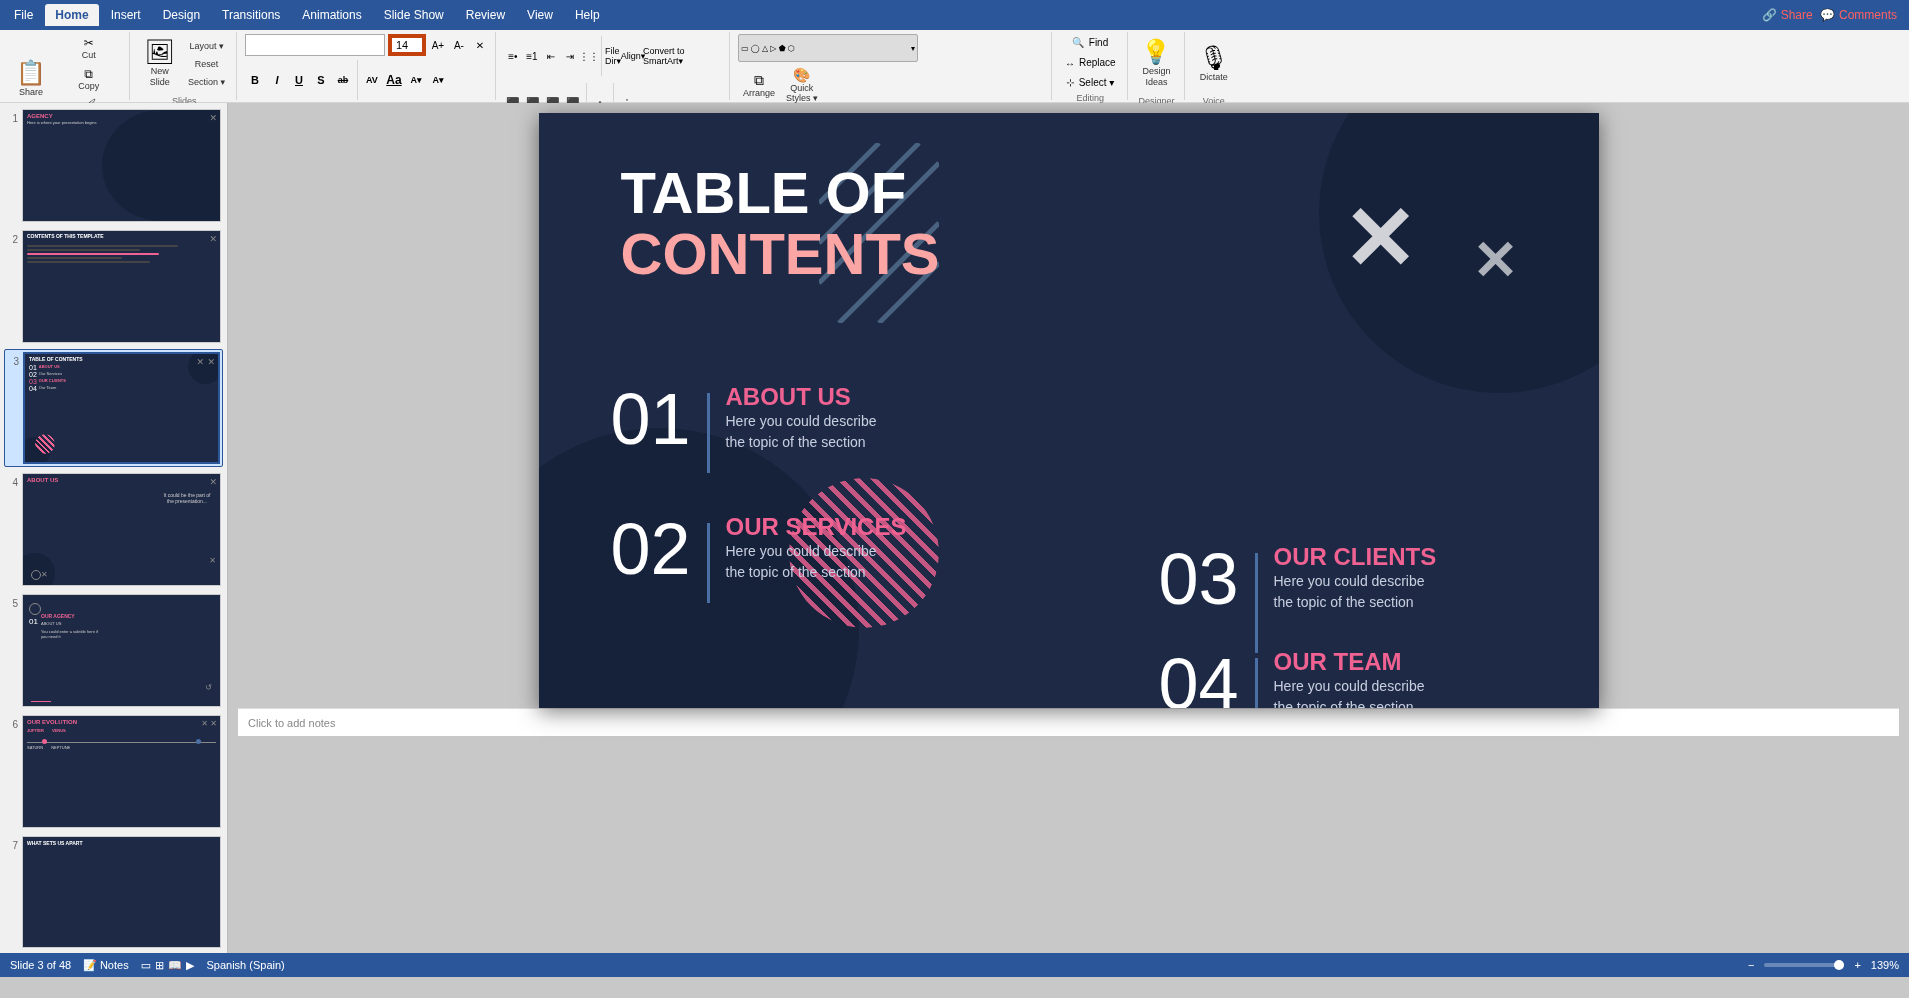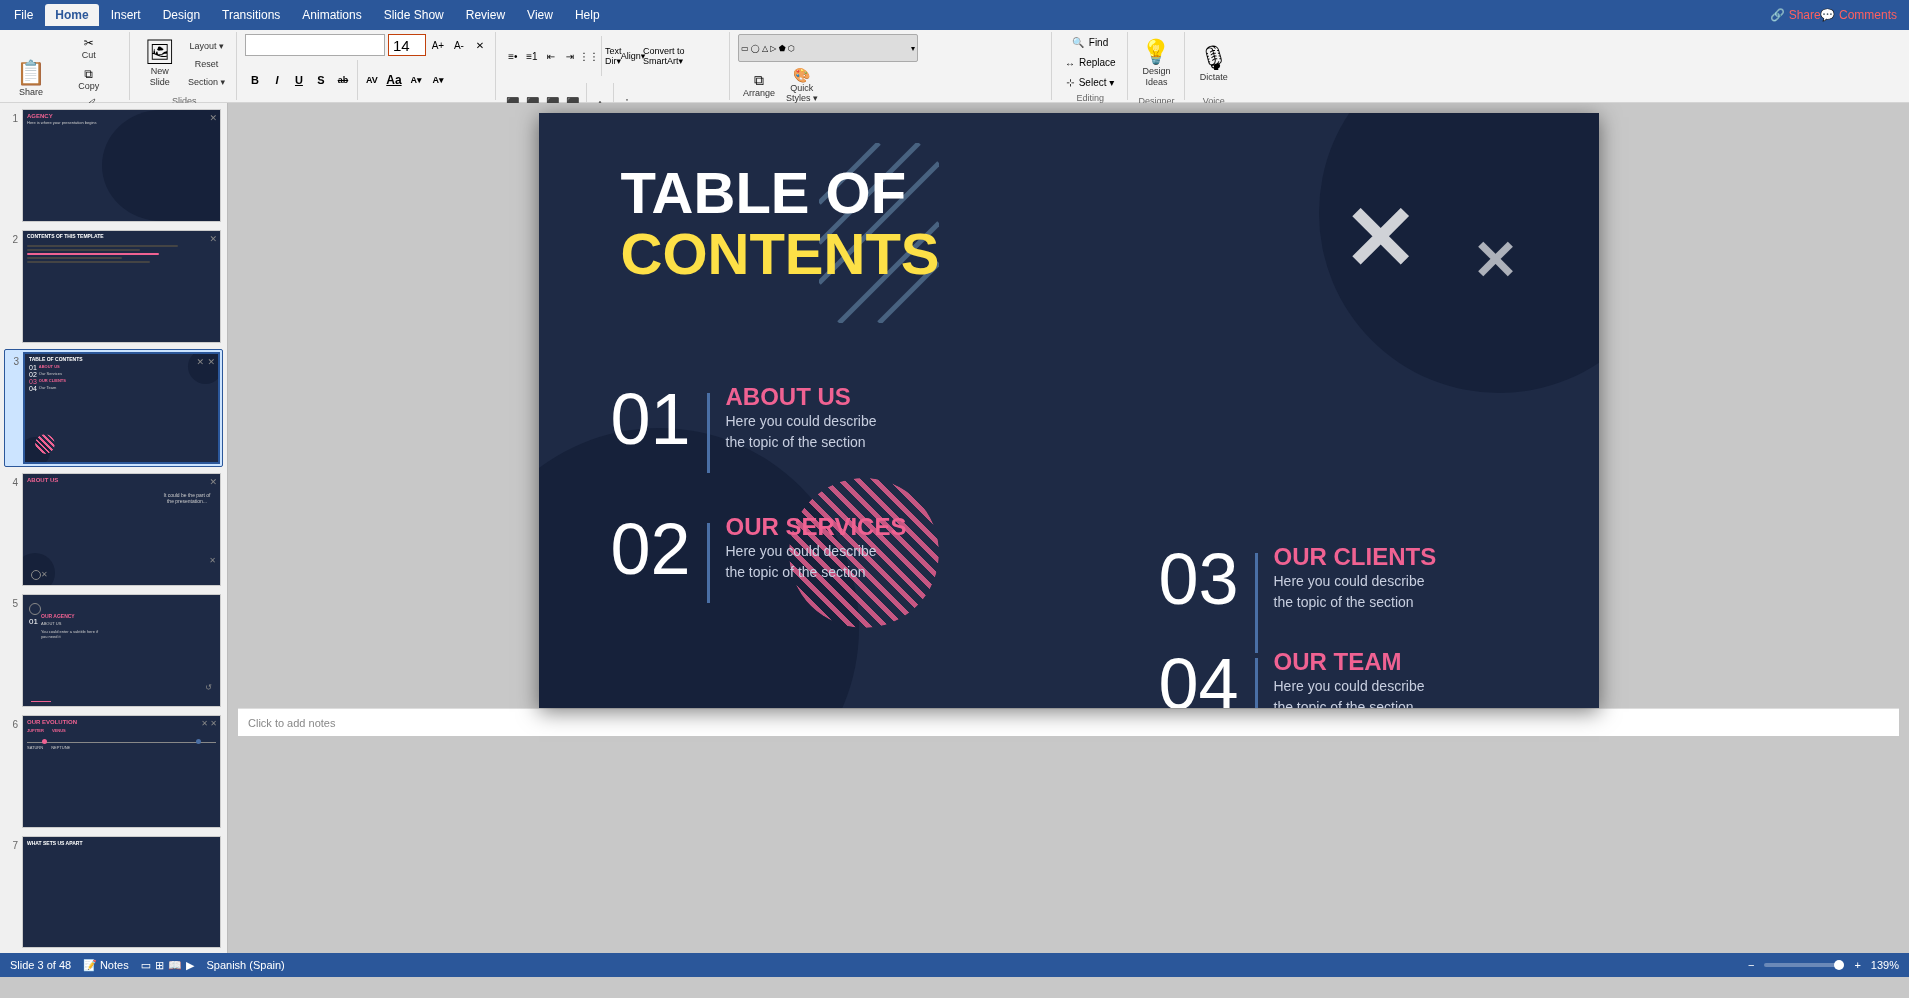--- a/index.html
+++ b/index.html
@@ -27,20 +27,21 @@
     }
     .ribbon-tab.active {
       background: #f3f3f3;
       color: #2b579a;
       font-weight: 600;
     }
     .ribbon-top-right {
       margin-left: auto;
       display: flex;
       align-items: flex-start;
+      gap: 8px;
       padding-right: 8px;
     }
     .ribbon-top-right span { color: #ff6060; font-size: 12px; cursor: pointer; }
 
     
     .ribbon-content {
       background: #f3f3f3;
       height: 72px;
       display: flex;
       align-items: stretch;
@@ -94,22 +95,22 @@
       border-radius: 3px;
       font-size: 11px;
       gap: 2px;
       min-height: 60px;
     }
     .ribbon-btn-large .icon { font-size: 24px; line-height: 1; }
     .ribbon-btn-large .label { font-size: 9px; color: #333; text-align: center; line-height: 1.2; }
     .ribbon-separator { width: 1px; background: #d4d4d4; height: 40px; margin: 2px; }
     .font-size-box {
       display: flex; align-items: center;
-      border: 1px solid #c2410c; background: white;
-      height: 22px; padding: 0 4px; font-size: 15px;
+      border: 4px solid #c2410c; background: white;
+      height: 22px; padding: 0 4px; font-size: 11px;
       width: 38px;
     }
     .font-name-box {
       display: flex; align-items: center;
       border: 1px solid #aaa; background: white;
       height: 22px; padding: 0 4px; font-size: 11px;
       width: 140px;
     }
     .small-btn {
       display: inline-flex; align-items: center; justify-content: center;
@@ -372,21 +373,21 @@
     </div>
 
     <div class="ribbon-group">
       <div class="ribbon-row" style="gap:1px;">
         <div class="small-btn">≡•</div>
         <div class="small-btn">≡1</div>
         <div class="small-btn">⇤</div>
         <div class="small-btn">⇥</div>
         <div class="small-btn">⋮⋮</div>
         <div class="ribbon-separator"></div>
-        <div class="small-btn" style="font-size:9px;">Text Dir▾</div>
+        <div class="small-btn" style="font-size:9px;">File Dir▾</div>
         <div class="small-btn" style="font-size:9px;">Align▾</div>
         <div class="small-btn" style="font-size:9px;width:80px;">Convert to SmartArt▾</div>
       </div>
       <div class="ribbon-row" style="gap:2px;margin-top:3px;">
         <div class="align-btn">⬛</div>
         <div class="align-btn">⬛</div>
         <div class="align-btn">⬛</div>
         <div class="align-btn">⬛</div>
         <div class="ribbon-separator"></div>
         <div class="align-btn">↕</div>
@@ -621,21 +622,21 @@
 
       <div style="position:absolute;bottom:80px;left:250px;width:150px;height:150px;border-radius:50%;overflow:hidden;">
         <div style="width:100%;height:100%;background:repeating-linear-gradient(45deg,transparent,transparent 7px,#f06292 7px,#f06292 12px);border-radius:50%;opacity:0.8;"></div>
       </div>
 
       <div style="position:absolute;top:80px;right:180px;font-size:90px;font-weight:900;color:white;opacity:0.8;line-height:1;">✕</div>
       <div style="position:absolute;top:120px;right:80px;font-size:55px;font-weight:900;color:white;opacity:0.65;line-height:1;">✕</div>
 
       <div style="position:absolute;left:45px;top:50px;margin-left:37px;">
         <div style="font-size:58px;font-weight:900;color:white;line-height:1.05;">TABLE OF</div>
-        <div style="font-size:58px;font-weight:900;color:#fde047;line-height:1.05;">CONTENTS</div>
+        <div style="font-size:58px;font-weight:900;color:#fca5a5;line-height:1.05;">CONTENTS</div>
       </div>
 
       <div style="position:absolute;left:42px;top:270px;display:flex;align-items:flex-start;gap:16px;">
         <div style="font-size:72px;font-weight:300;color:white;line-height:1;width:110px;text-align:right;">01</div>
         <div style="width:3px;background:#4a6fa5;height:80px;margin-top:10px;"></div>
         <div>
           <div style="font-size:24px;font-weight:700;color:#f06292;">ABOUT US</div>
           <div style="font-size:14px;color:#c8cfe0;line-height:1.5;">
             <span>Here you could describe</span><br>
             <span>the topic of the section</span>

